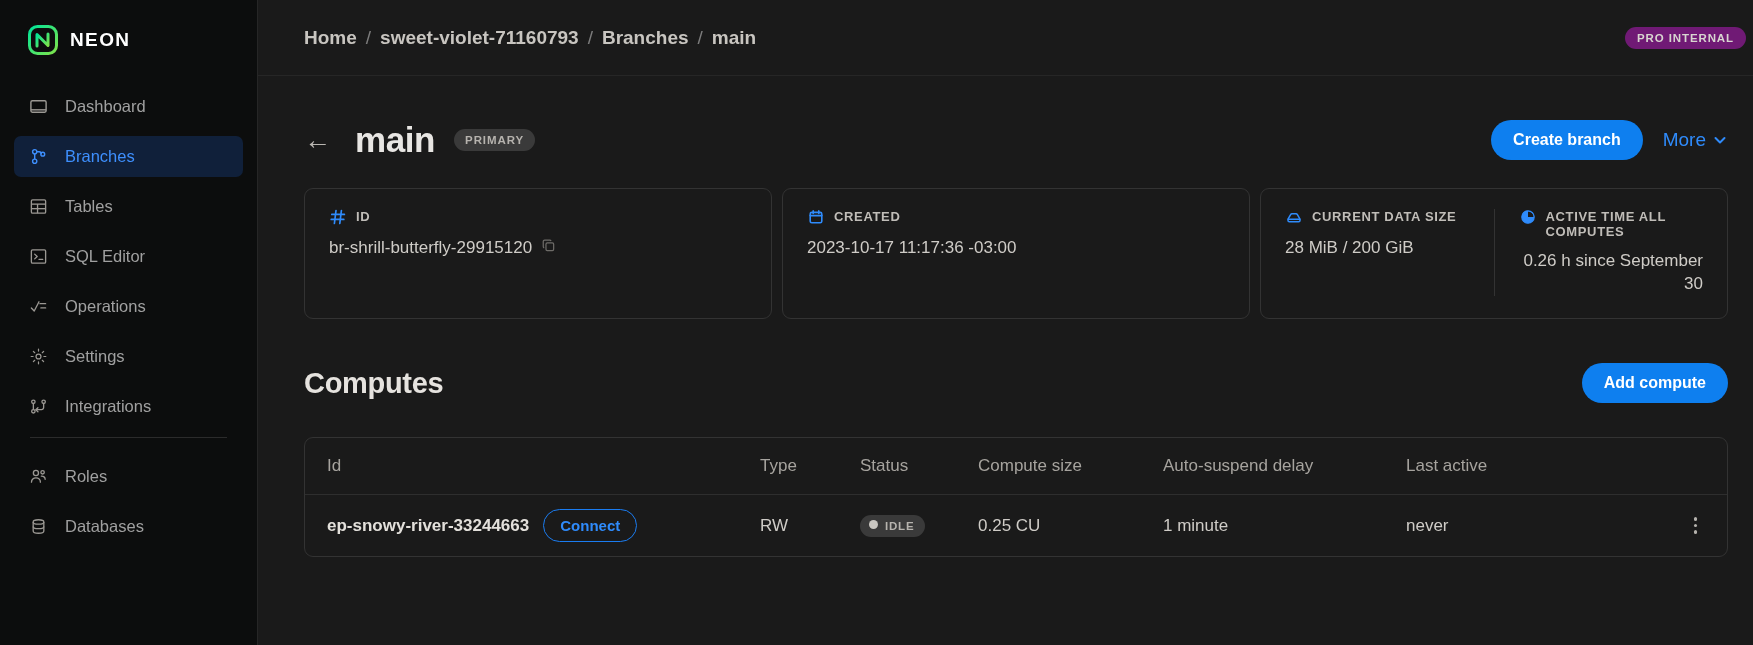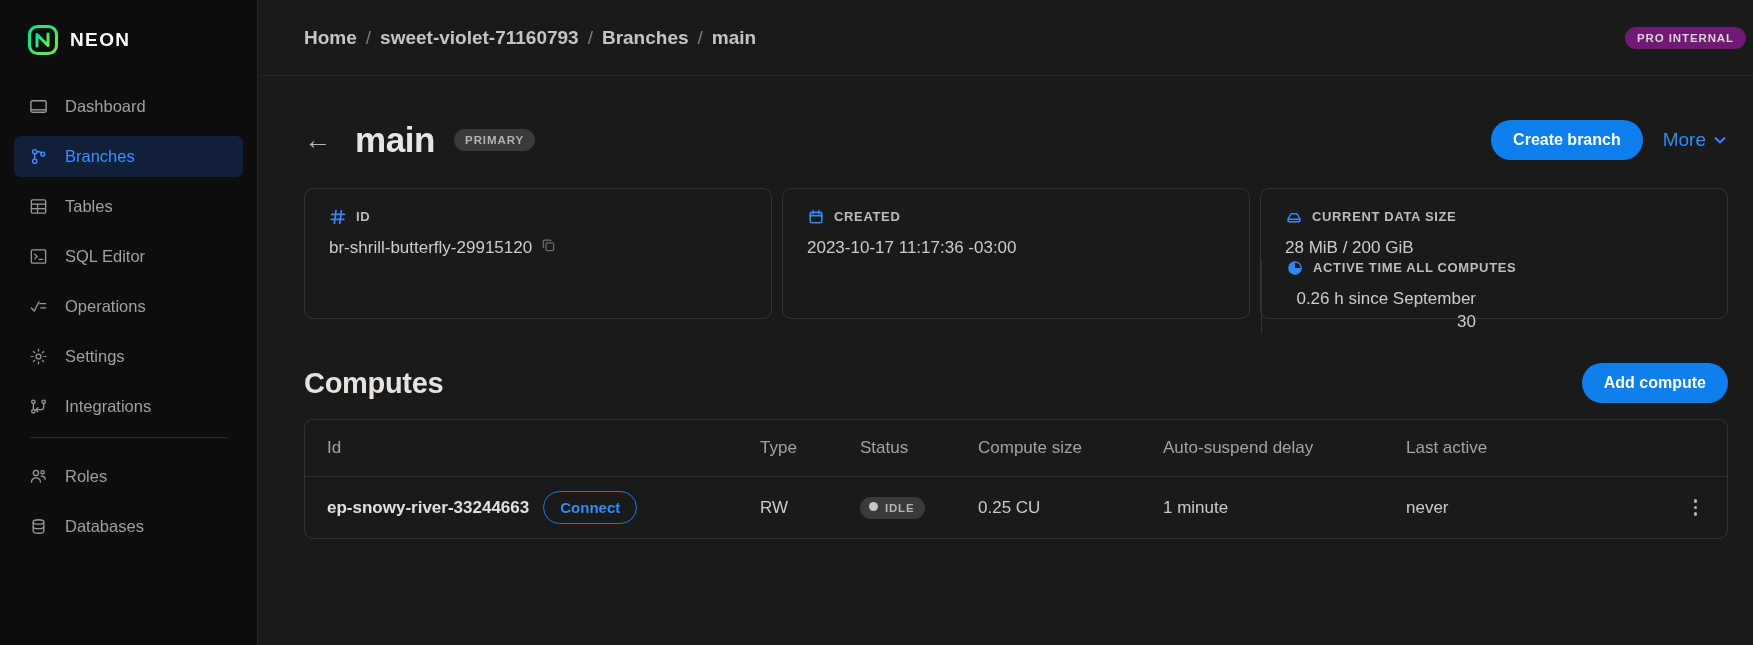--- a/index.html
+++ b/index.html
@@ -78,35 +78,35 @@
 
   
   .cards { display: flex; gap: 10px; margin-bottom: 44px; }
   .card {
     border: 1px solid #333333; border-radius: 9px;
     background: #1a1a1a; padding: 20px 24px 22px 24px;
     height: 131px;
   }
   .card.c1 { width: 468px; }
   .card.c2 { width: 468px; }
-  .card.c3 { width: 468px; display: flex; padding: 20px 0 22px 0; flex-direction: column; }
+  .card.c3 { width: 468px; display: flex; padding: 20px 0 22px 0; }
   .card-half { flex: 1; padding: 0 24px; }
   .card-half + .card-half { border-left: 1px solid #333333; }
   .card-label {
     display: flex; align-items: flex-start; gap: 9px;
     color: #c0bdb8; font-size: 13px; font-weight: 700; letter-spacing: 0.65px;
     margin-bottom: 11px; text-transform: uppercase;
   }
   .card-label .ci { flex: 0 0 18px; width:18px; height:18px; display:flex; align-items:center; justify-content:center; margin-top:-1px;}
   .card-value { color: #cfccc7; font-size: 17px; display: flex; align-items: center; gap: 9px; line-height: 1.35; }
   .copy-icon { cursor: pointer; opacity: 0.65; }
   .two-line { max-width: 190px; text-align: right; }
 
   
-  .sec-head { display: flex; align-items: center; margin-bottom: 16px; }
+  .sec-head { display: flex; align-items: center; margin-bottom: 34px; }
   .sec-title { color: #e6e3df; font-size: 29px; font-weight: 700; letter-spacing: -0.3px; }
   .sec-head .btn-primary { margin-left: auto; }
 
   .table-wrap { border: 1px solid #333333; border-radius: 9px; overflow: hidden; background:#1a1a1a; }
   .trow { display: flex; align-items: center; }
   .thead { height: 57px; border-bottom: 1px solid #2e2e2e; }
   .th { color: #a6a39e; font-size: 17px; }
   .tbody-row { height: 61px; }
   .td { color: #cfccc7; font-size: 17px; display: flex; align-items: center; }
   .col-id     { width: 455px; padding-left: 22px; }

